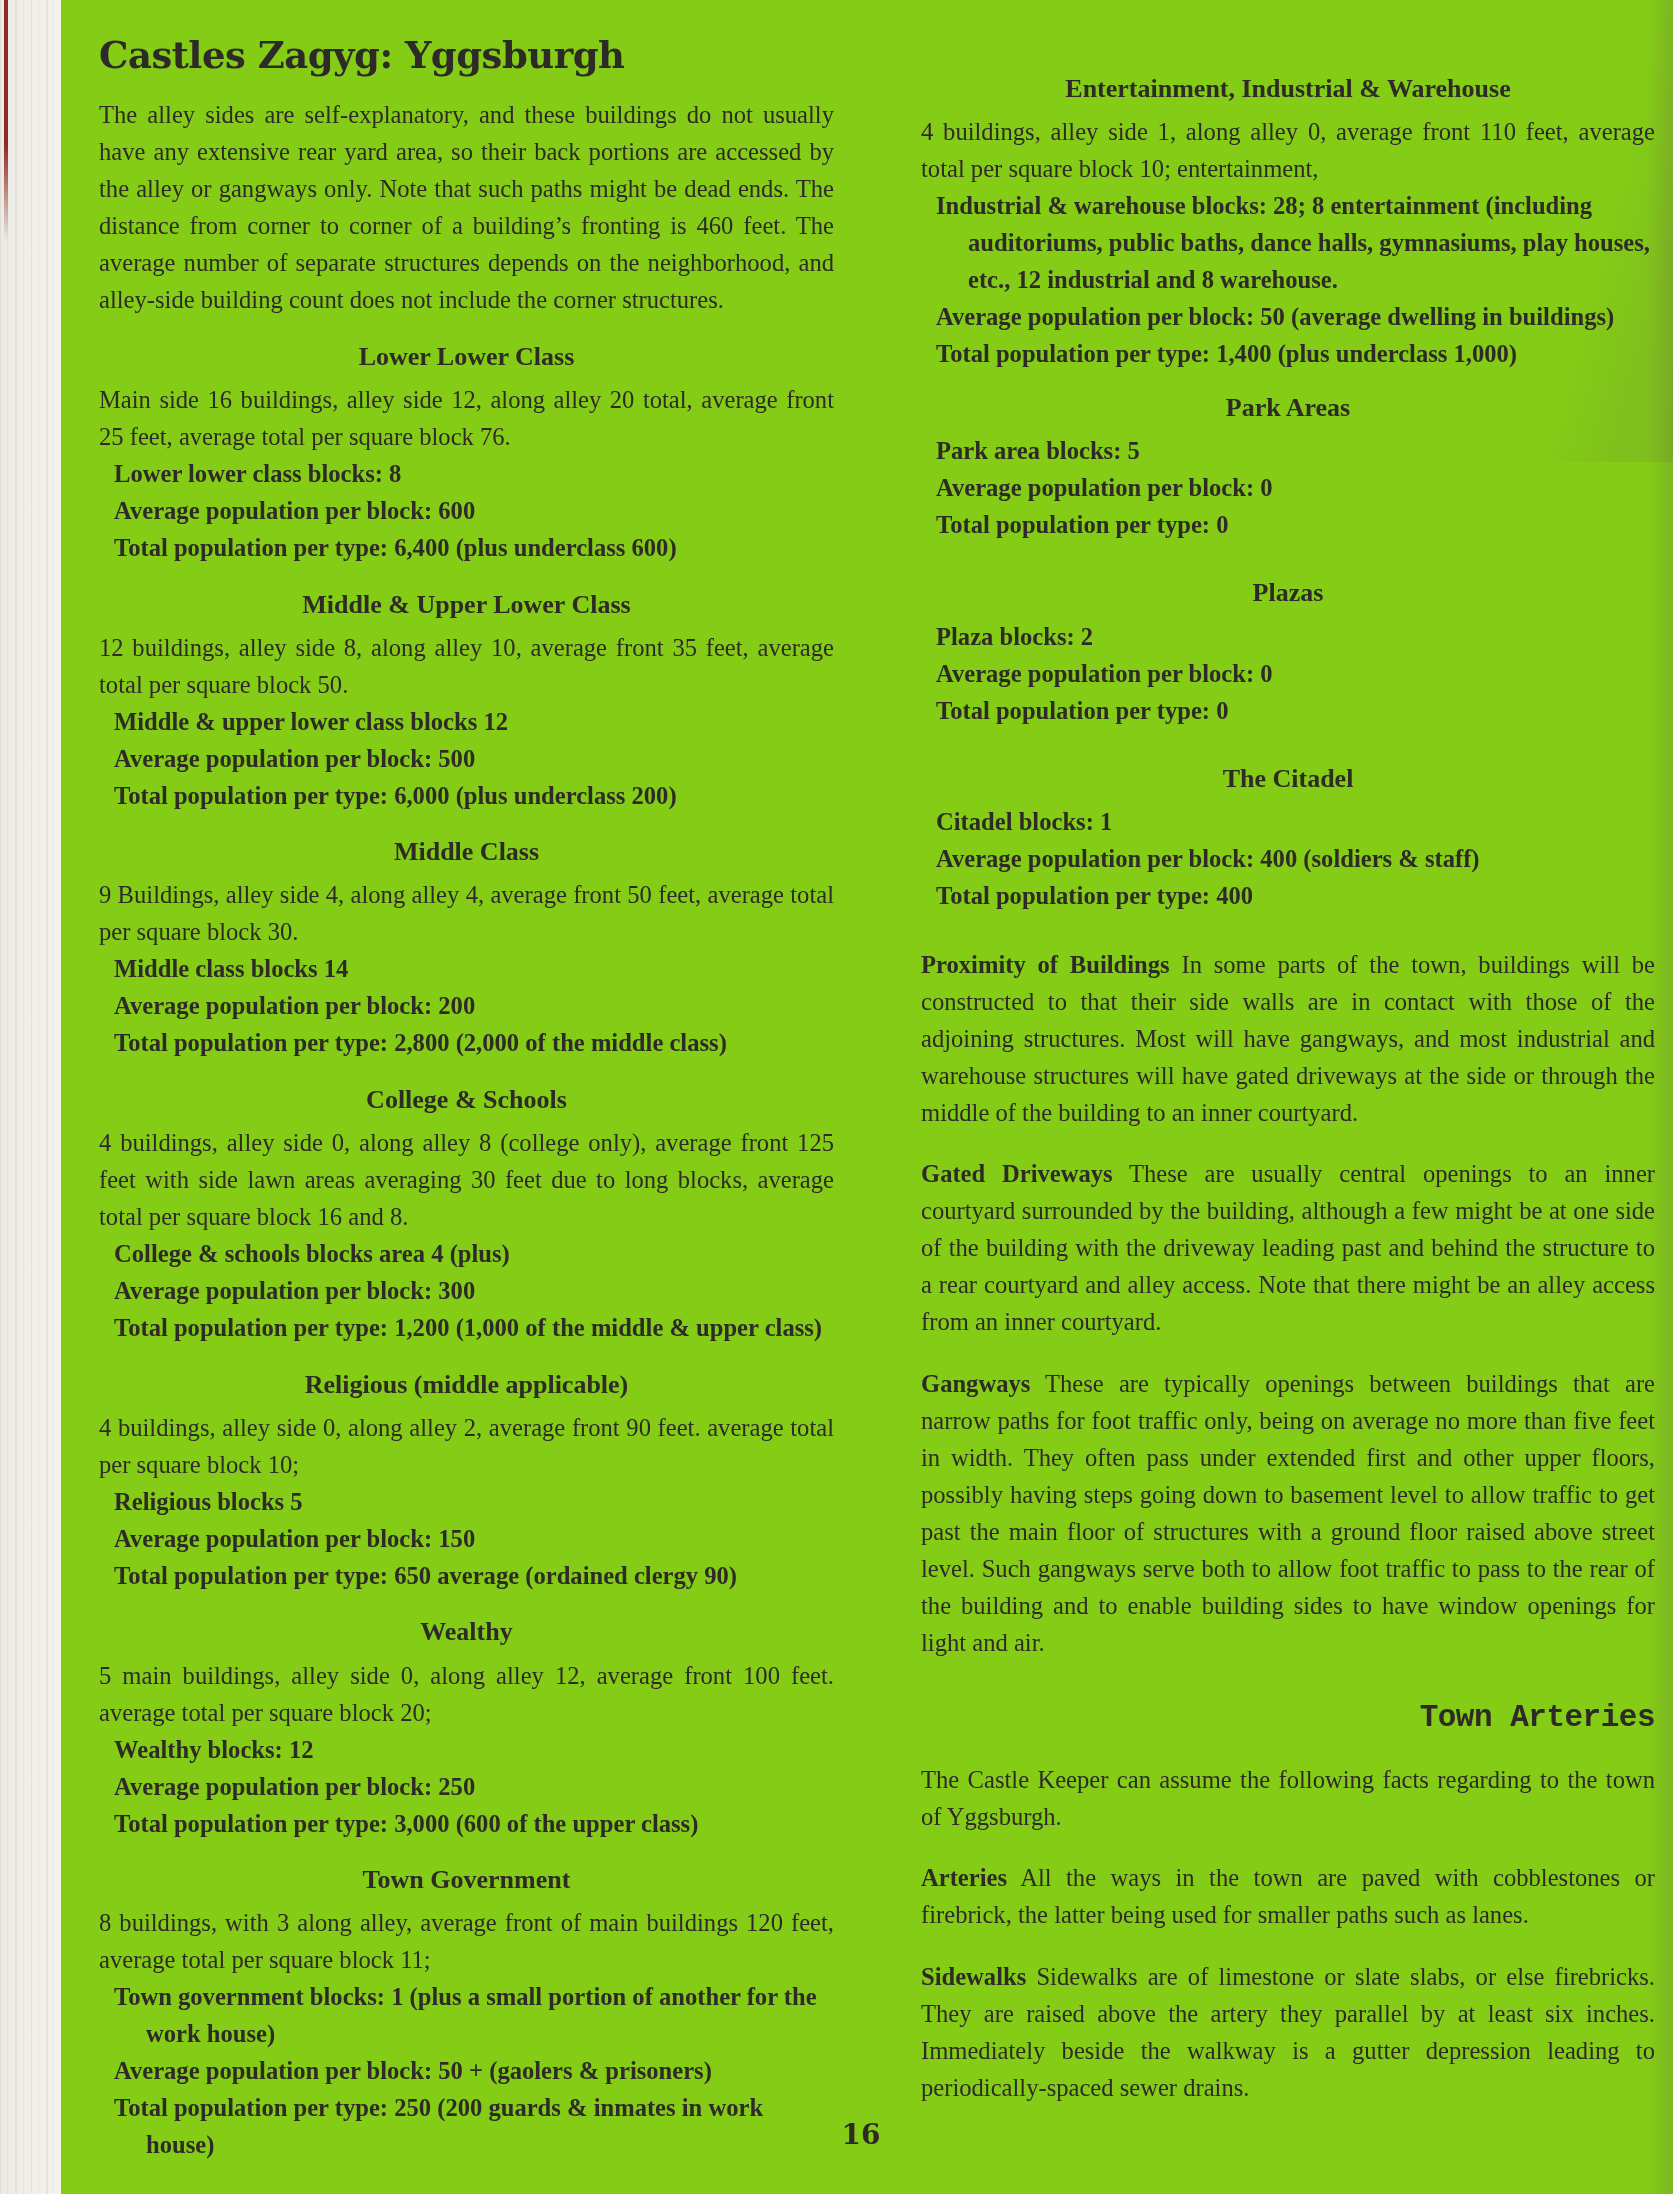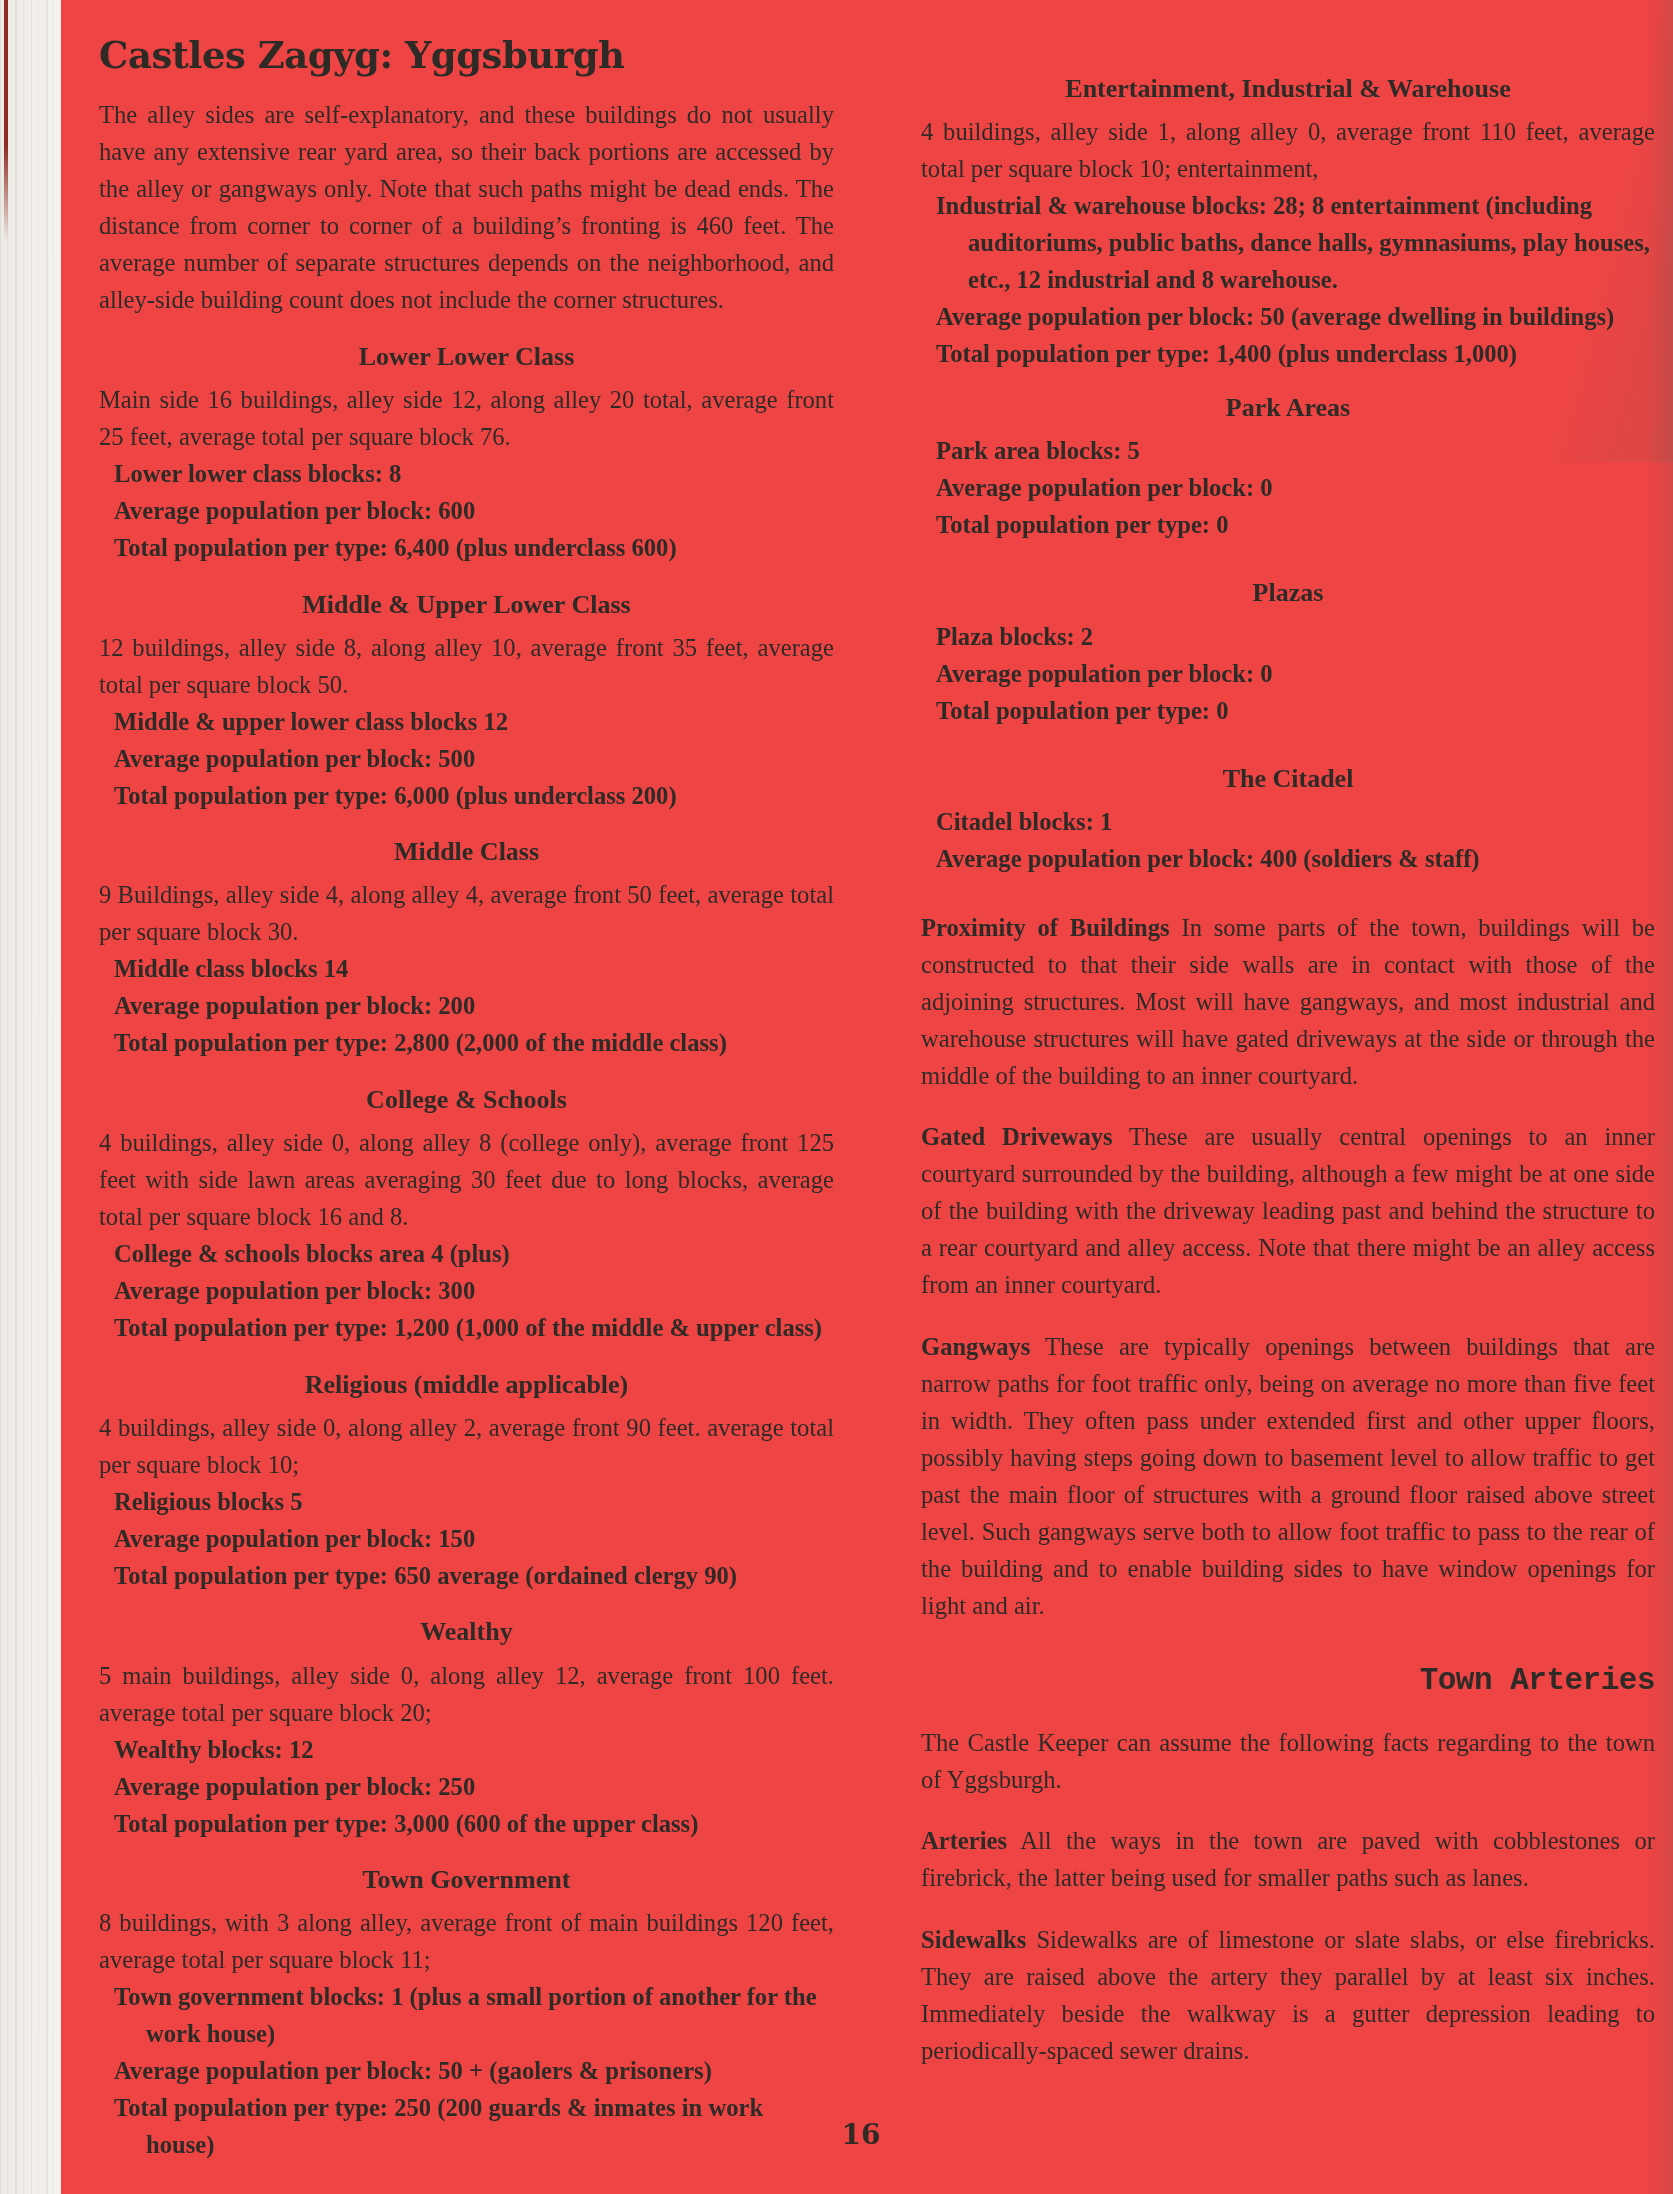--- a/index.html
+++ b/index.html
@@ -1,20 +1,20 @@
 <!DOCTYPE html>
 <html style="font-size:8.2px"><head>
 <meta charset="utf-8">
 <style>
   html,body { margin:0; padding:0; }
   body { background:#f5f3ee; }
   .page {
     position:relative;
     width:1674px; height:2194px;
-    background:#ef4444;
+    background:#84cc16;
     color:#2e2b27;
     font-family:"Liberation Serif", serif;
     overflow:hidden;
   }
   
   .left-edge {
     position:absolute; left:0; top:0; width:61px; height:100%;
     background:
       repeating-linear-gradient(90deg,
         rgba(120,110,100,0.10) 0 1.5px, rgba(0,0,0,0) 1.5px 7.2px,
@@ -176,20 +176,21 @@
       <div class="sec-h">Plazas</div>
       <div class="stat">Plaza blocks: 2</div>
       <div class="stat">Average population per block: 0</div>
       <div class="stat">Total population per type: 0</div>
     </div>
 
     <div class="sec" style="margin-top:33px;">
       <div class="sec-h">The Citadel</div>
       <div class="stat">Citadel blocks: 1</div>
       <div class="stat">Average population per block: 400 (soldiers &amp; staff)</div>
+      <div class="stat">Total population per type: 400</div>
     </div>
 
     <p class="lead-p" style="margin-top:32px;"><span class="lead">Proximity of Buildings</span> <span>In some parts of the town, buildings will be constructed to that their side walls are in contact with those of the adjoining structures. Most will have gangways, and most industrial and warehouse structures will have gated driveways at the side or through the middle of the building to an inner courtyard.</span></p>
 
     <p class="lead-p"><span class="lead">Gated Driveways</span> <span>These are usually central openings to an inner courtyard surrounded by the building, although a few might be at one side of the building with the driveway leading past and behind the structure to a rear courtyard and alley access. Note that there might be an alley access from an inner courtyard.</span></p>
 
     <p class="lead-p"><span class="lead">Gangways</span> <span>These are typically openings between buildings that are narrow paths for foot traffic only, being on average no more than five feet in width. They often pass under extended first and other upper floors, possibly having steps going down to basement level to allow traffic to get past the main floor of structures with a ground floor raised above street level. Such gangways serve both to allow foot traffic to pass to the rear of the building and to enable building sides to have window openings for light and air.</span></p>
 
     <div class="subhead">Town Arteries</div>
 

